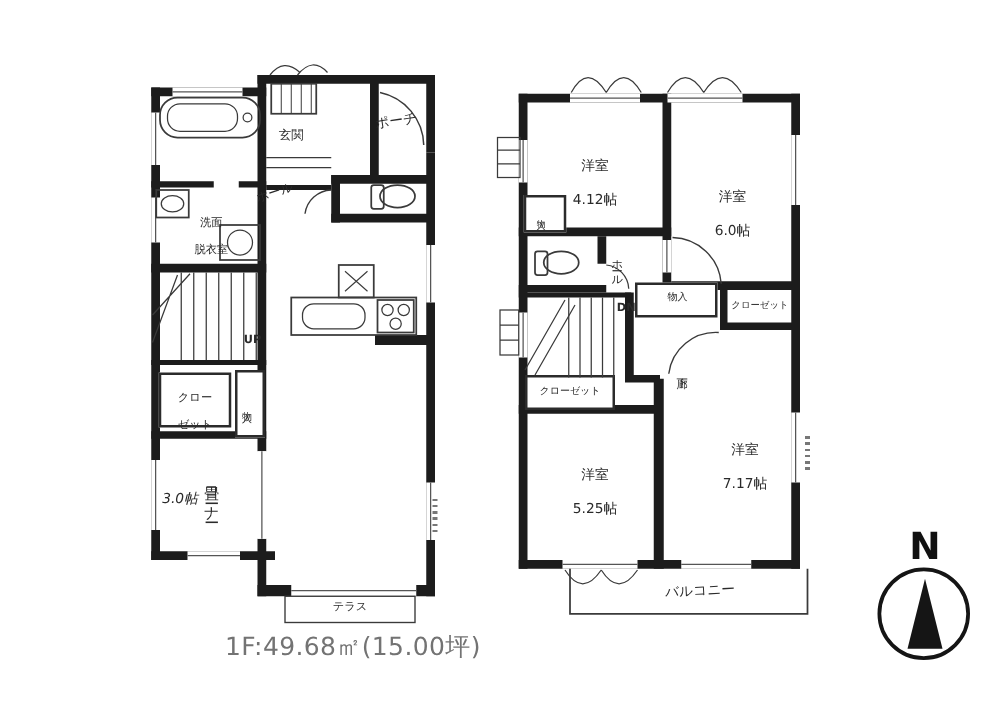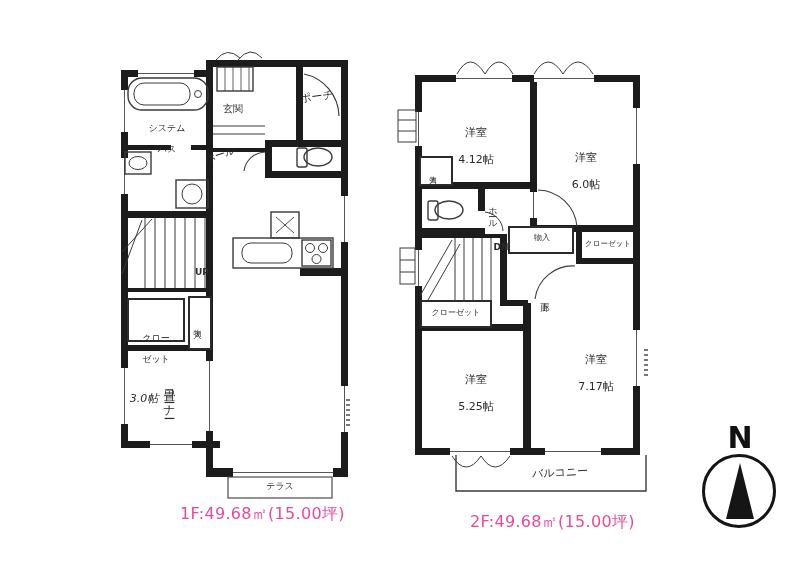--- a/index.html
+++ b/index.html
@@ -7,21 +7,21 @@
          font-family:"DejaVu Sans",sans-serif;color:#222;}
   .w{position:absolute;background:#1c1c1c;}
   .thin{position:absolute;border:2px solid #2b2b2b;background:#fff;box-sizing:border-box;}
   .winh{position:absolute;background:#fff;}
   .winh::after{content:"";position:absolute;left:0;right:0;top:50%;height:1px;margin-top:-0.5px;background:#555;}
   .winv{position:absolute;background:#fff;}
   .winv::after{content:"";position:absolute;top:0;bottom:0;left:50%;width:1px;margin-left:-0.5px;background:#555;}
   .lbl{position:absolute;font-size:11px;line-height:1.2;text-align:center;white-space:pre-line;color:#2a2a2a;}
   .vert{writing-mode:vertical-rl;text-orientation:upright;letter-spacing:1px;}
   .hand{transform:rotate(-8deg);}
-  .cap{position:absolute;font-size:16px;color:#ec4899;letter-spacing:0.3px;white-space:nowrap;}
+  .cap{position:absolute;font-size:20px;color:#737373;letter-spacing:0.3px;white-space:nowrap;}
   svg.overlay{position:absolute;left:0;top:0;}
   .scrib{position:absolute;width:4px;background:repeating-linear-gradient(0deg,#777 0 2px,transparent 2px 5px);}
   .compass-circle{position:absolute;left:702px;top:454px;width:74px;height:74px;border:3px solid #151515;border-radius:50%;box-sizing:border-box;}
   .compass-tri{position:absolute;left:726px;top:463px;width:0;height:0;
                border-left:14px solid transparent;border-right:14px solid transparent;border-bottom:56px solid #151515;}
   .compass-n{position:absolute;left:720px;top:420px;width:40px;text-align:center;font-size:30px;font-weight:bold;color:#111;}
 </style>
 </head>
 <body>
 
@@ -171,29 +171,29 @@
     <g stroke-width="1">
       <rect x="398" y="110" width="18" height="32"></rect>
       <path d="M398,120h18M398,131h18"></path>
       <rect x="400" y="248" width="15" height="36"></rect>
       <path d="M400,260h15M400,272h15"></path>
     </g>
 
     <path d="M456,455 V491 H646 V455" stroke-width="1.4"></path>
   </svg>
 
-  <div class="lbl" style="left:136px;top:112px;width:62px;font-size:9px;">
-    <span>システム</span><br>
-    <span>バス</span>
+  <div class="lbl" style="left:138px;top:163px;width:62px;font-size:9px;">
+    <span>洗面</span><br>
+    <span>脱衣室</span>
   </div>
   <div class="lbl" style="left:216px;top:103px;width:34px;font-size:10px;">玄関</div>
   <div class="lbl hand" style="left:200px;top:149px;width:40px;font-size:10px;transform:rotate(-18deg);">ホール</div>
   <div class="lbl hand" style="left:292px;top:90px;width:50px;font-size:11px;">ポーチ</div>
   <div class="lbl" style="left:190px;top:267px;width:24px;font-size:9px;font-weight:bold;">UP</div>
-  <div class="lbl" style="left:129px;top:322px;width:54px;font-size:9px;">
+  <div class="lbl" style="left:129px;top:303px;width:54px;font-size:9px;">
     <span>クロー</span><br>
     <span>ゼット</span>
   </div>
   <div class="lbl vert" style="left:192px;top:302px;font-size:8px;height:44px;">物入</div>
   <div class="lbl vert" style="left:162px;top:350px;font-size:12px;height:92px;">畳コーナー</div>
   <div class="lbl" style="left:128px;top:392px;width:32px;font-size:11px;white-space:normal;font-style:italic;">3.0帖</div>
   <div class="lbl" style="left:250px;top:481px;width:60px;font-size:9px;">テラス</div>
   <div class="cap" style="left:180px;top:504px;">1F:49.68㎡(15.00坪)</div>
 
   <div class="lbl" style="left:440px;top:113px;width:72px;">
@@ -213,21 +213,20 @@
     <span>7.17帖</span>
   </div>
   <div class="lbl vert" style="left:428px;top:158px;font-size:7px;height:26px;">物入</div>
   <div class="lbl vert" style="left:487px;top:194px;font-size:9px;height:38px;">ホール</div>
   <div class="lbl" style="left:489px;top:242px;width:24px;font-size:9px;font-weight:bold;">DN</div>
   <div class="lbl" style="left:522px;top:233px;width:40px;font-size:8px;">物入</div>
   <div class="lbl" style="left:580px;top:239px;width:56px;font-size:7.5px;">クローゼット</div>
   <div class="lbl vert" style="left:539px;top:270px;font-size:9px;height:52px;">廊下</div>
   <div class="lbl" style="left:424px;top:308px;width:64px;font-size:8px;">クローゼット</div>
   <div class="lbl hand" style="left:518px;top:466px;width:84px;font-size:11px;transform:rotate(-3deg);">バルコニー</div>
-  <div class="cap" style="left:470px;top:512px;">2F:49.68㎡(15.00坪)</div>
 
   <div>
     <div class="compass-n">N</div>
     <div class="compass-circle"></div>
     <div class="compass-tri"></div>
   </div>
 
 </div>
 
 </body></html>

